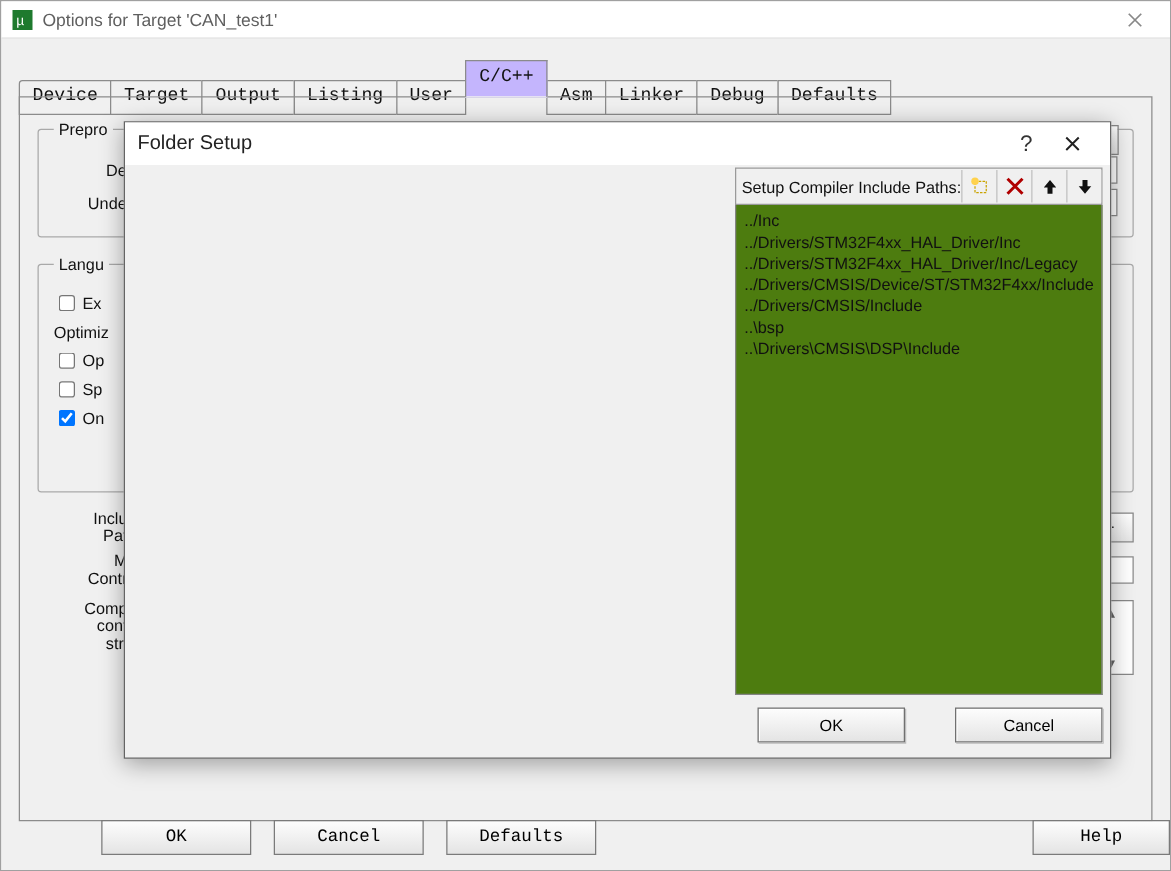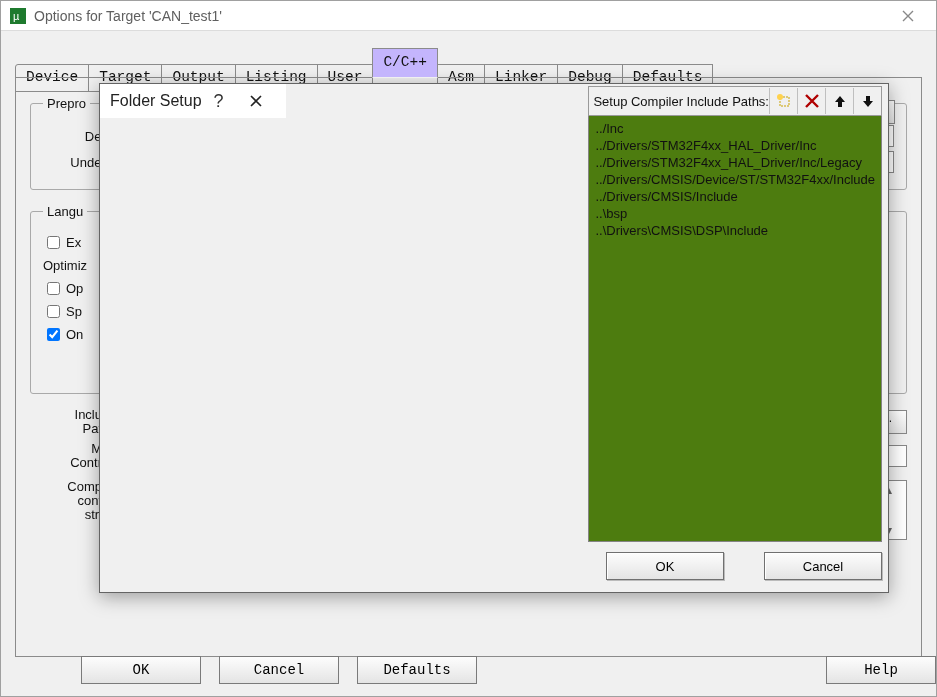--- a/index.html
+++ b/index.html
@@ -49,21 +49,21 @@
   .compiler-lbl { width:80px; text-align:right; padding-right:8px; font-size:13px; line-height:14px; }
   .compiler-box { flex:1; height:60px; border:1px solid #888; background:#fff; position:relative; }
   .scroll-arrows { position:absolute; right:2px; top:2px; bottom:2px; width:18px; display:flex; flex-direction:column; justify-content:space-between; color:#666; font-size:12px; }
 
   
   .mainbtns { position:absolute; left:0; right:0; bottom:12px; display:flex; justify-content:center; gap:18px; padding-left:80px; }
   .mainbtns .spacer { flex:1; }
   .btn-classic { min-width:120px; height:28px; border:1px solid #7a7a7a; background:linear-gradient(#fdfdfd,#e4e4e4); font-family:"Courier New", monospace; font-size:14px; cursor:default; }
 
   
-  .modal { position:absolute; left:98px; top:82px; width:790px; height:510px; background:#f0f0f0; border:1px solid #646464; box-shadow:0 4px 18px rgba(0,0,0,.35); display:flex; flex-direction:row; }
+  .modal { position:absolute; left:98px; top:96px; width:790px; height:510px; background:#f0f0f0; border:1px solid #646464; box-shadow:0 4px 18px rgba(0,0,0,.35); display:flex; flex-direction:column; }
   .modal-titlebar { height:34px; background:#fff; display:flex; align-items:center; padding:0 10px; }
   .modal-title { font-size:16px; color:#222; flex:1; }
   .modal-help { width:34px; height:34px; display:flex; align-items:center; justify-content:center; font-size:18px; color:#333; }
   .modal-close { width:40px; height:34px; display:flex; align-items:center; justify-content:center; font-size:18px; color:#333; }
   .modal-body { flex:1; padding:2px 6px 6px 6px; display:flex; flex-direction:column;align-items:flex-end; }
 
   .toolbar-row { display:flex; align-items:center; height:30px; border:1px solid #9a9a9a; background:#f0f0f0; }
   .toolbar-label { flex:1; padding-left:4px; font-size:13px; }
   .tb-btn { width:28px; height:26px; border-left:1px solid #bfbfbf; display:flex; align-items:center; justify-content:center; font-size:15px; background:#f0f0f0; }
   .tb-btn.new svg { width:18px; height:18px; }

